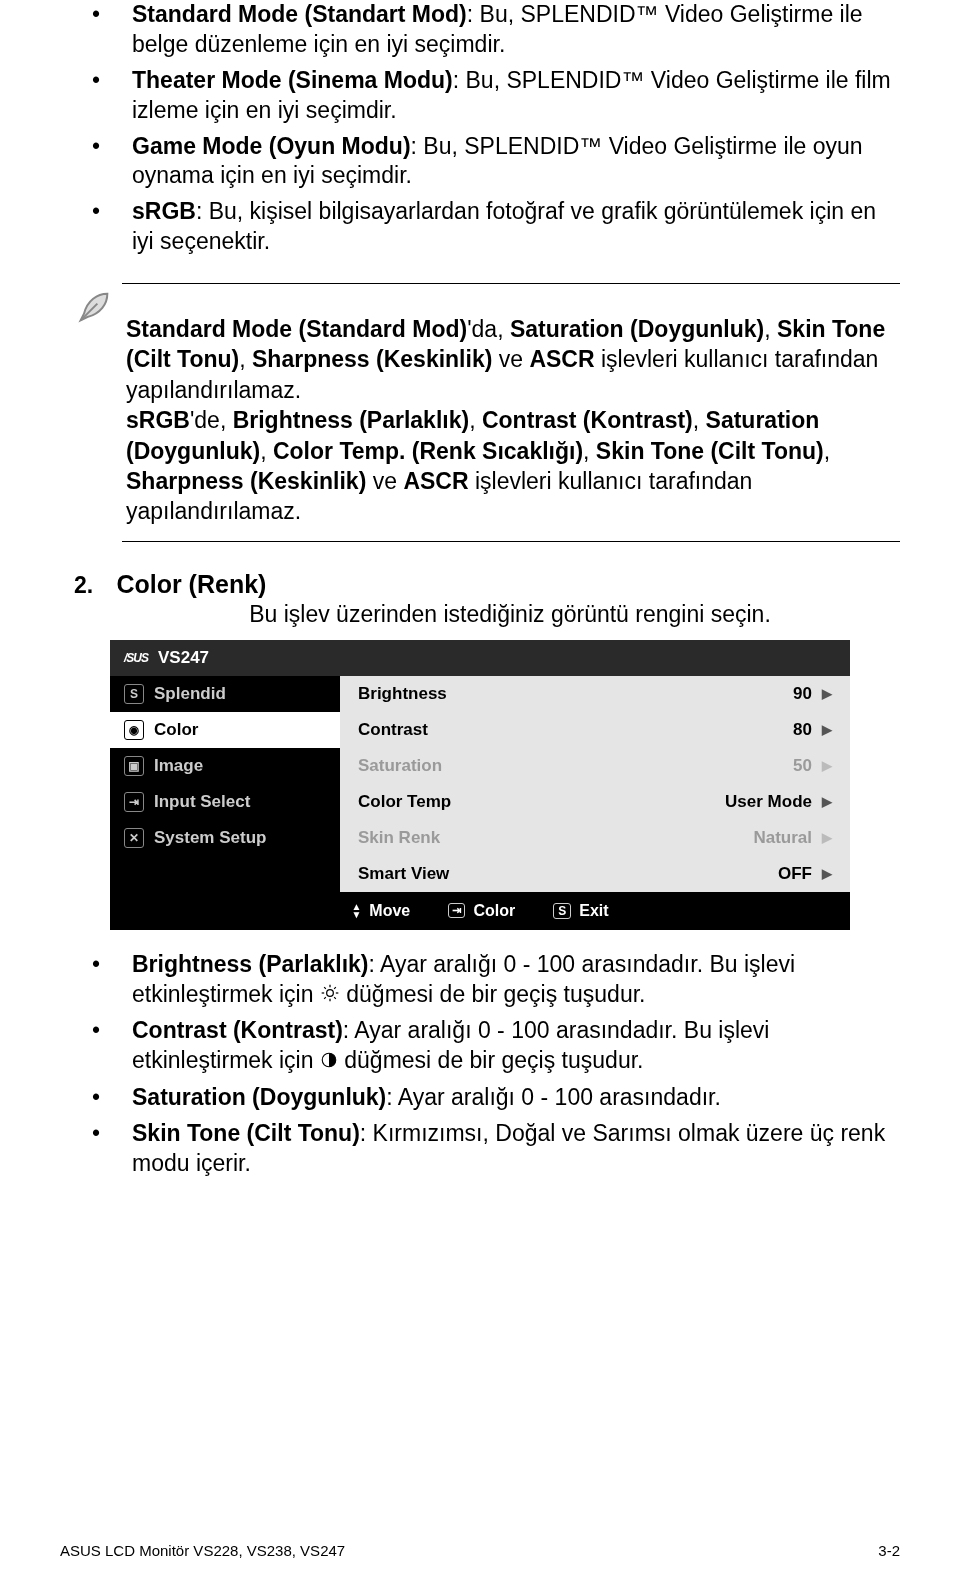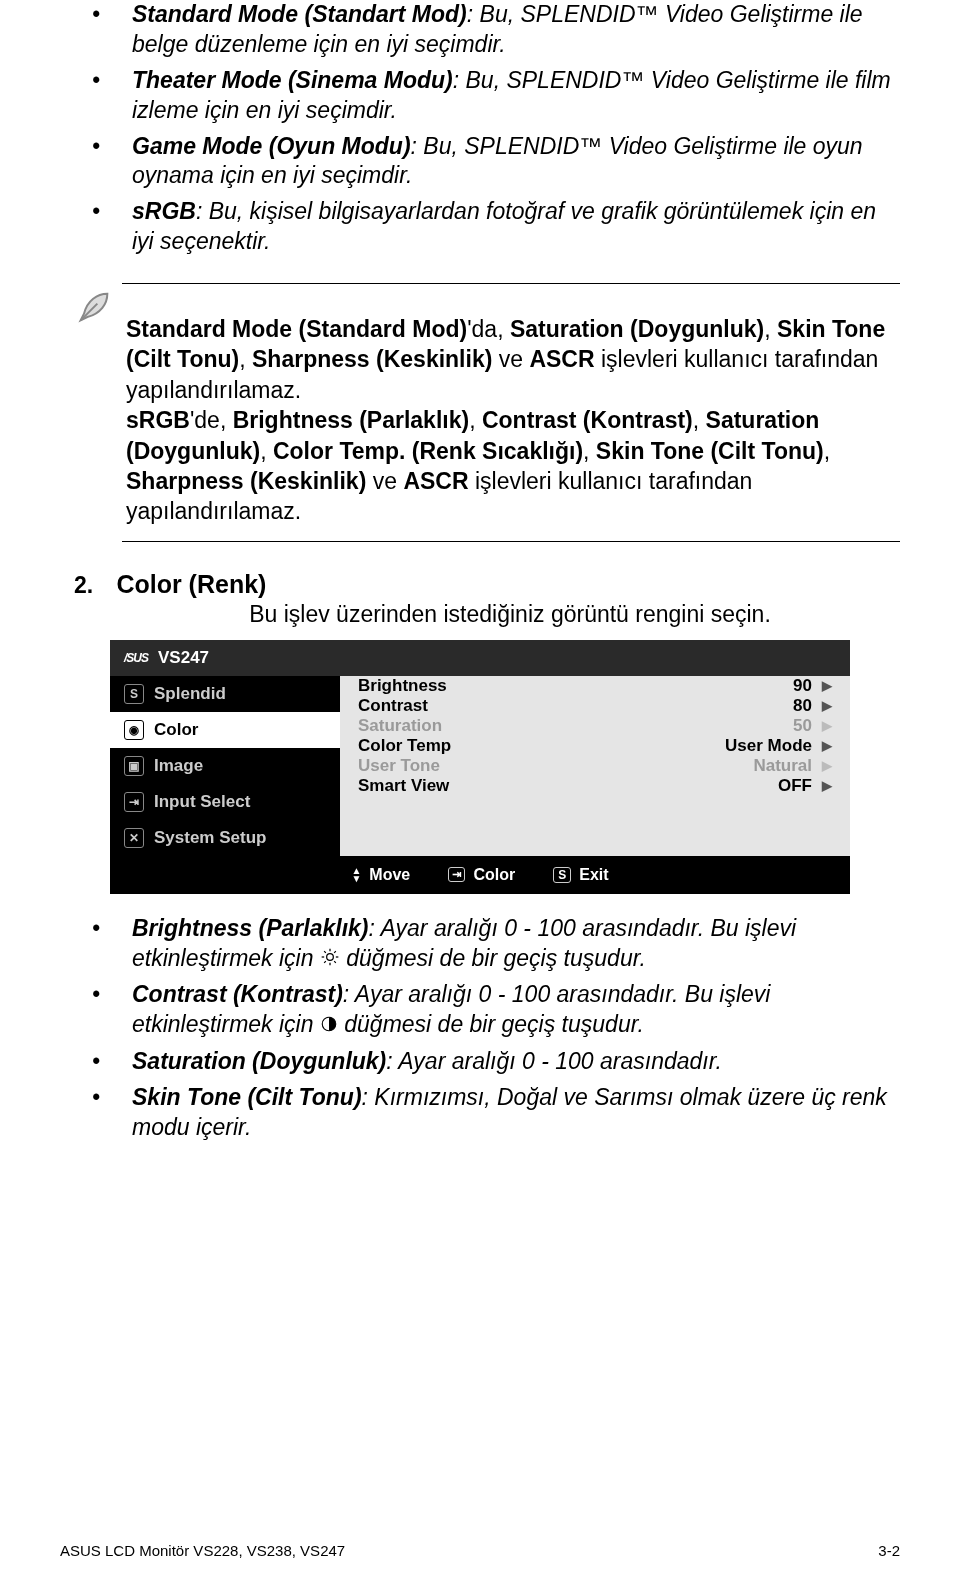--- a/index.html
+++ b/index.html
@@ -7,21 +7,21 @@
     width: 960px;
     height: 1587px;
     background: #fff;
     font-family: Arial, Helvetica, sans-serif;
     font-size: 23px;
     color: #000;
     padding: 0 60px 0 60px;
     position: relative;
   }
   .bullet-list { list-style: none; padding-left: 72px; }
-  .bullet-list li { position: relative; margin-bottom: 6px; line-height: 1.3; font-style: italic; }
+  .bullet-list li { position: relative; margin-bottom: 6px; line-height: 1.3; }
   .bullet-list li::before {
     content: "•";
     position: absolute;
     left: -40px;
     top: 0;
   }
   .b { font-weight: bold; }
   .note-wrap { display: flex; margin: 26px 0 28px 0; padding-left: 14px; }
   .note-icon { width: 48px; flex: 0 0 48px; padding-top: 4px; }
   .note-box {
@@ -53,21 +53,21 @@
   .osd-body { display: flex; }
   .osd-left { width: 230px; background: #000; }
   .osd-right { flex: 1; background: #e5e5e5; color: #000; }
   .osd-left-item {
     display: flex; align-items: center; gap: 10px;
     padding: 8px 14px; font-weight: bold; color: #ccc;
   }
   .osd-left-item.sel { background: #fff; color: #000; }
   .osd-right-item {
     display: flex; align-items: flex-start; justify-content: space-between;
-    padding: 0 18px; font-weight: bold; color: #000; gap: 48px;
+    padding: 8px 18px; font-weight: bold; color: #000; gap: 48px;
   }
   .osd-right-item.dim { color: #9a9a9a; }
   .tri { font-size: 13px; color: #555; margin-left: 10px; }
   .osd-right-item.dim .tri { color: #bbb; }
   .osd-footer {
     background: #000; color: #fff; display: flex;
     justify-content: center; gap: 38px;
     padding: 10px 0; font-weight: bold; font-size: 16px;
     align-items: center;
   }
@@ -177,21 +177,21 @@
           </span>
         </div>
       <div class="osd-right-item">
           <span>Color Temp</span>
           <span class="val-cell">
             <span>User Mode</span>
             <span class="tri">▶</span>
           </span>
         </div>
       <div class="osd-right-item dim">
-          <span>User Tone</span>
+          <span>Skin Renk</span>
           <span class="val-cell">
             <span>Natural</span>
             <span class="tri">▶</span>
           </span>
         </div>
       <div class="osd-right-item">
           <span>Smart View</span>
           <span class="val-cell">
             <span>OFF</span>
             <span class="tri">▶</span>

